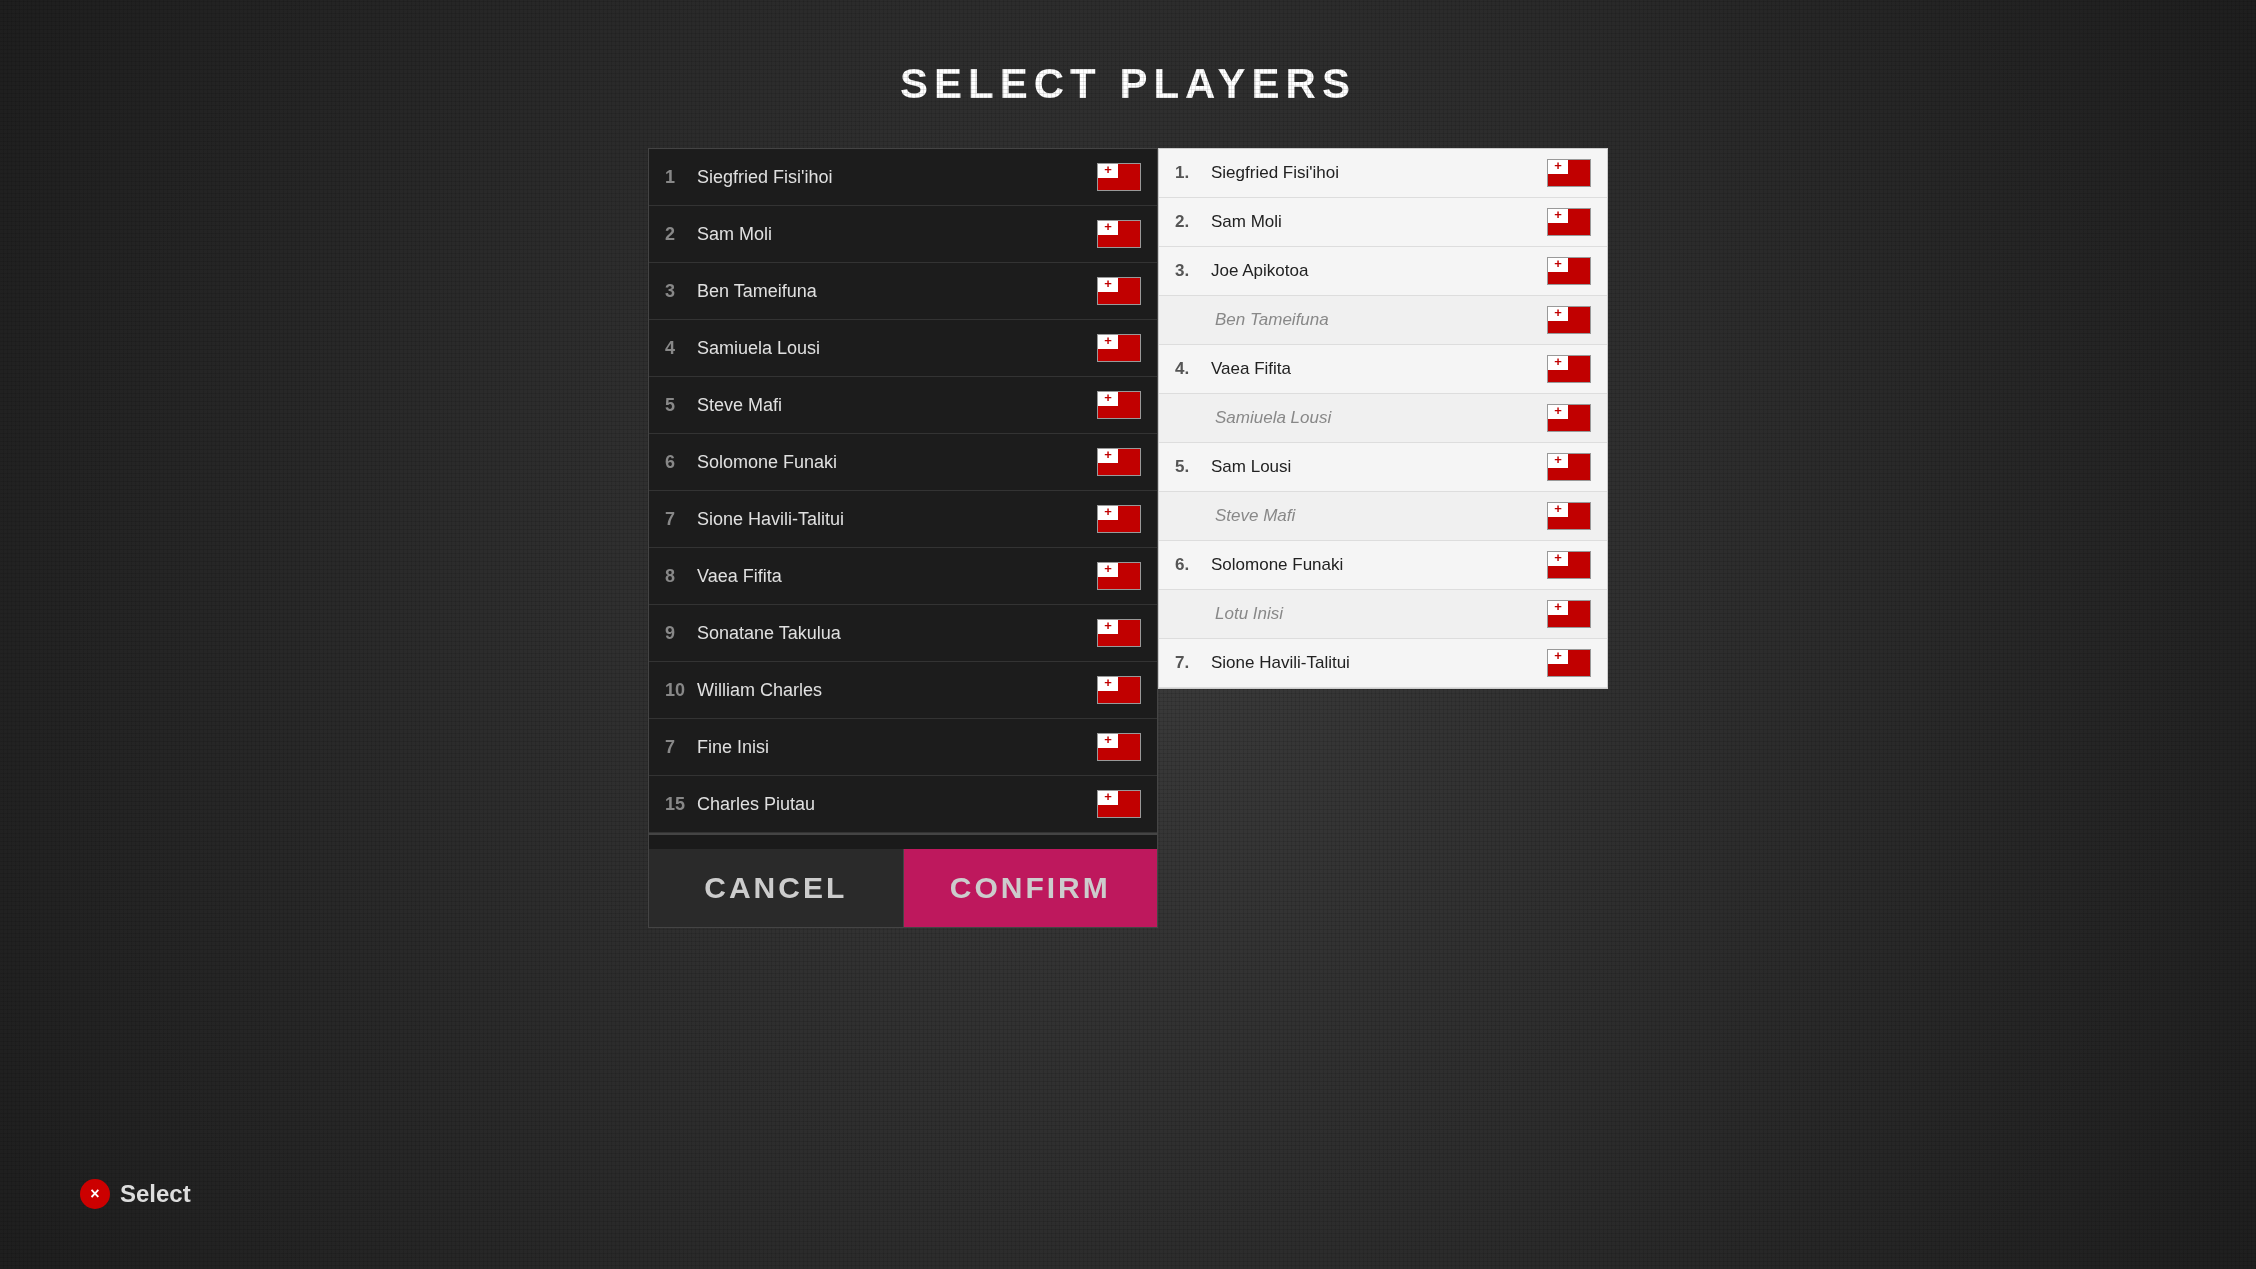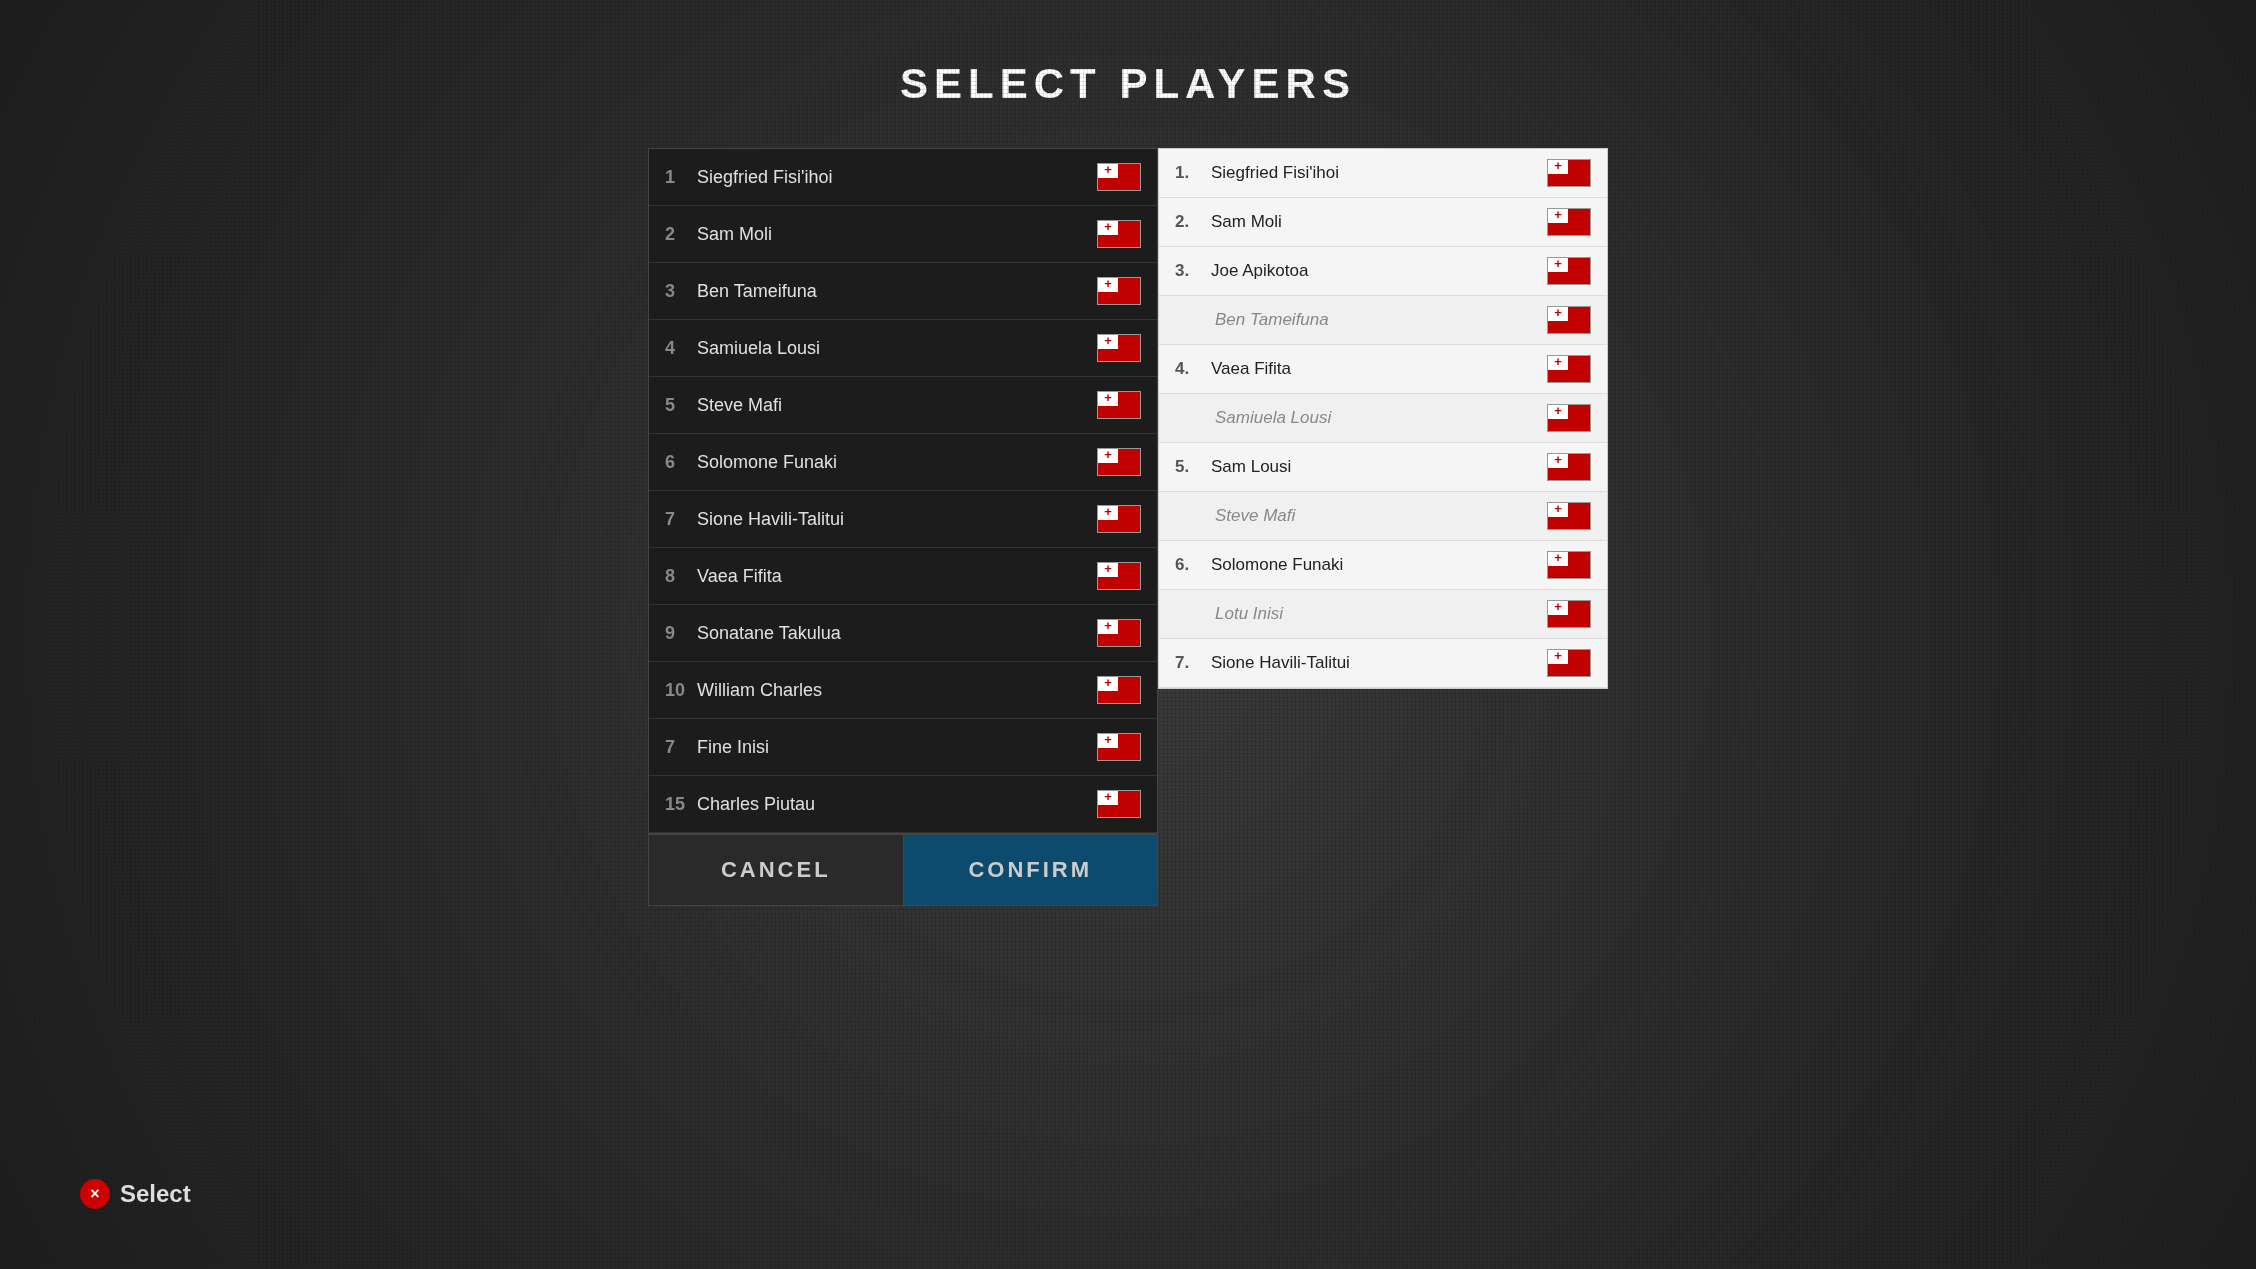--- a/index.html
+++ b/index.html
@@ -108,34 +108,35 @@
       line-height: 14px;
     }
 
     .bottom-buttons {
       display: flex;
       border-top: 2px solid #444;
     }
     .btn-cancel, .btn-confirm {
       flex: 1;
       padding: 22px;
-      font-size: 22px;
+      font-size: 30px;
       font-weight: 900;
       letter-spacing: 3px;
       cursor: pointer;
       border: none;
       text-transform: uppercase;
+      margin-top: 14px;
     }
     .btn-cancel {
       background: #2a2a2a;
       color: #ccc;
       border-right: 1px solid #444;
     }
     .btn-confirm {
-      background: #0c4a6e;
+      background: #be185d;
       color: #ccc;
     }
 
     
     .right-panel {
       width: 450px;
       background: #f5f5f5;
       border: 1px solid #ccc;
       max-height: 580px;
       overflow-y: auto;

